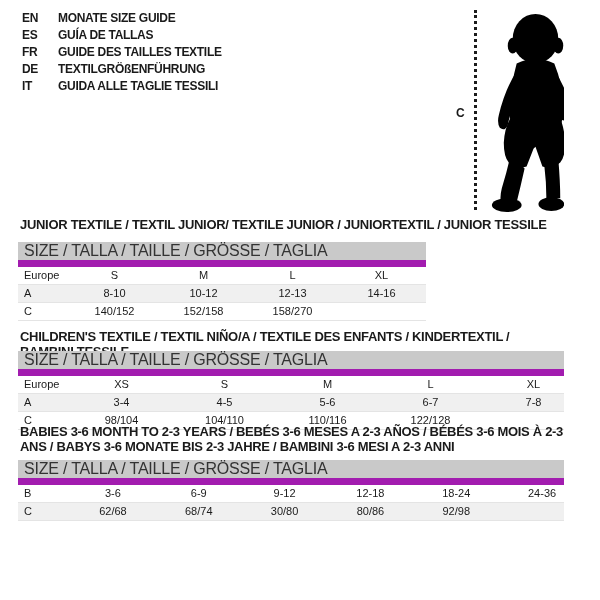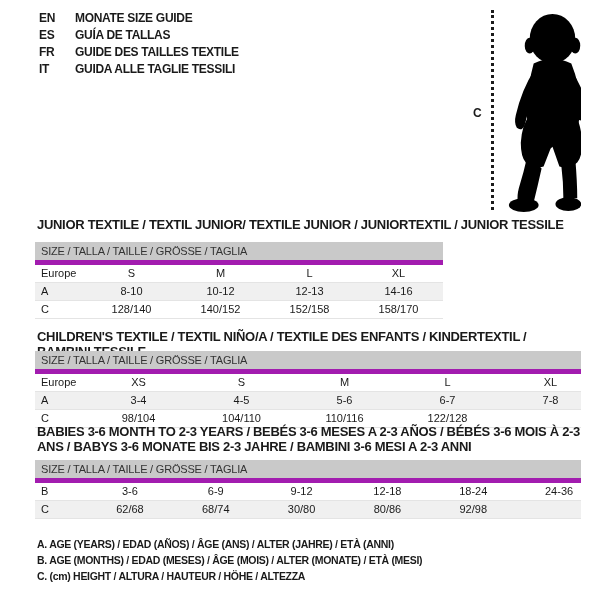--- a/index.html
+++ b/index.html
@@ -1,37 +1,37 @@
 <!DOCTYPE html>
 <html style="--bar: #c9c9c9; --alt: #f0f0f0; --text: #1a1a1a;"><head>
 <meta charset="utf-8">
 <style>
   html,body{margin:0;padding:0;background:#ffffff;}
   .page{
     position:relative;width:564px;height:600px;background:#fff;overflow:hidden;
-    font-family:"Liberation Sans","DejaVu Sans",sans-serif;color:var(--text,#1a1a1a);margin-left:17px;
+    font-family:"Liberation Sans","DejaVu Sans",sans-serif;color:var(--text,#1a1a1a);
   }
   
   .lang-block{position:absolute;left:22px;top:10px;}
   .lang-row{display:flex;line-height:17px;}
   .lang-code{width:36px;font-weight:bold;font-size:12px;letter-spacing:-0.3px;}
   .lang-text{font-weight:bold;font-size:12px;letter-spacing:-0.3px;white-space:nowrap;}
   
   .figure-area{position:absolute;left:450px;top:6px;width:140px;height:210px;}
   .dash-line{position:absolute;left:24px;top:4px;height:200px;width:0;
     border-left:3px dotted #1b1b1b;}
   .figure-label{position:absolute;left:6px;top:100px;font-weight:bold;font-size:12px;}
   .baby-svg{position:absolute;left:36px;top:2px;}
   
   .tbl-title{position:absolute;left:20px;font-weight:bold;font-size:13px;
     letter-spacing:-0.3px;line-height:15px;max-width:572px;}
   .tbl{position:absolute;left:18px;}
   .tbl-header{background:var(--bar,#c9c9c9);height:18px;line-height:18px;
-    font-size:11px;padding-left:6px;color:#333;letter-spacing:-0.2px;
-    border-bottom:5px solid #a21caf;}
+    font-size:16px;padding-left:6px;color:#333;letter-spacing:-0.2px;
+    border-bottom:7px solid #a21caf;}
   .tbl-row{display:grid;height:17px;line-height:17px;font-size:11px;
     border-bottom:1px solid #e4e4e4;}
   .tbl-row.shaded{background:var(--alt,#f0f0f0);}
   .cell{overflow:hidden;white-space:nowrap;}
   .label-cell{padding-left:6px;text-align:left;}
   .val-cell{text-align:center;}
   #title-1{top:217px;}  #table-1{top:242px;width:408px;}
   #title-2{top:329px;}  #table-2{top:351px;width:567px;}
   #title-3{top:424px;}  #table-3{top:460px;width:567px;}
   
@@ -48,20 +48,24 @@
         <div class="lang-code">EN</div>
         <div class="lang-text">MONATE SIZE GUIDE</div>
       </div>
       <div class="lang-row">
         <div class="lang-code">ES</div>
         <div class="lang-text">GUÍA DE TALLAS</div>
       </div>
       <div class="lang-row">
         <div class="lang-code">FR</div>
         <div class="lang-text">GUIDE DES TAILLES TEXTILE</div>
+      </div>
+      <div class="lang-row">
+        <div class="lang-code">DE</div>
+        <div class="lang-text">TEXTILGRÖßENFÜHRUNG</div>
       </div>
       <div class="lang-row">
         <div class="lang-code">IT</div>
         <div class="lang-text">GUIDA ALLE TAGLIE TESSILI</div>
       </div>
     </div>
 
   <div class="figure-area">
     <div class="dash-line"></div>
     <div class="figure-label">C</div>
@@ -95,24 +99,23 @@
         </div>
         <div class="tbl-row shaded" style="grid-template-columns: 52px repeat(4, 1fr);">
           <div class="cell label-cell">A</div>
           <div class="cell val-cell">8-10</div>
           <div class="cell val-cell">10-12</div>
           <div class="cell val-cell">12-13</div>
           <div class="cell val-cell">14-16</div>
         </div>
         <div class="tbl-row" style="grid-template-columns: 52px repeat(4, 1fr);">
           <div class="cell label-cell">C</div>
-          <div class="cell val-cell">128/140</div>
           <div class="cell val-cell">140/152</div>
           <div class="cell val-cell">152/158</div>
-          <div class="cell val-cell">158/170</div>
+          <div class="cell val-cell">158/270</div>
         </div>
       </div>
   </div>
 
   <div class="tbl-title" id="title-2">CHILDREN'S TEXTILE / TEXTIL NIÑO/A / TEXTILE DES ENFANTS / KINDERTEXTIL / BAMBINI TESSILE</div>
   <div class="tbl" id="table-2">
     <div class="tbl-header">SIZE / TALLA / TAILLE / GRÖSSE / TAGLIA</div>
     <div class="tbl-body">
         <div class="tbl-row" style="grid-template-columns: 52px repeat(5, 1fr);">
           <div class="cell label-cell">Europe</div>
@@ -157,19 +160,14 @@
           <div class="cell label-cell">C</div>
           <div class="cell val-cell">62/68</div>
           <div class="cell val-cell">68/74</div>
           <div class="cell val-cell">30/80</div>
           <div class="cell val-cell">80/86</div>
           <div class="cell val-cell">92/98</div>
         </div>
       </div>
   </div>
 
-  <div class="footnotes">
-      <div class="fn-line">A. AGE (YEARS) / EDAD (AÑOS) / ÂGE (ANS) / ALTER (JAHRE) / ETÀ (ANNI)</div>
-      <div class="fn-line">B. AGE (MONTHS) / EDAD (MESES) / ÂGE (MOIS) / ALTER (MONATE) / ETÀ (MESI)</div>
-      <div class="fn-line">C. (cm) HEIGHT / ALTURA / HAUTEUR / HÖHE / ALTEZZA</div>
-    </div>
 
 </div>
 
 </body></html>

